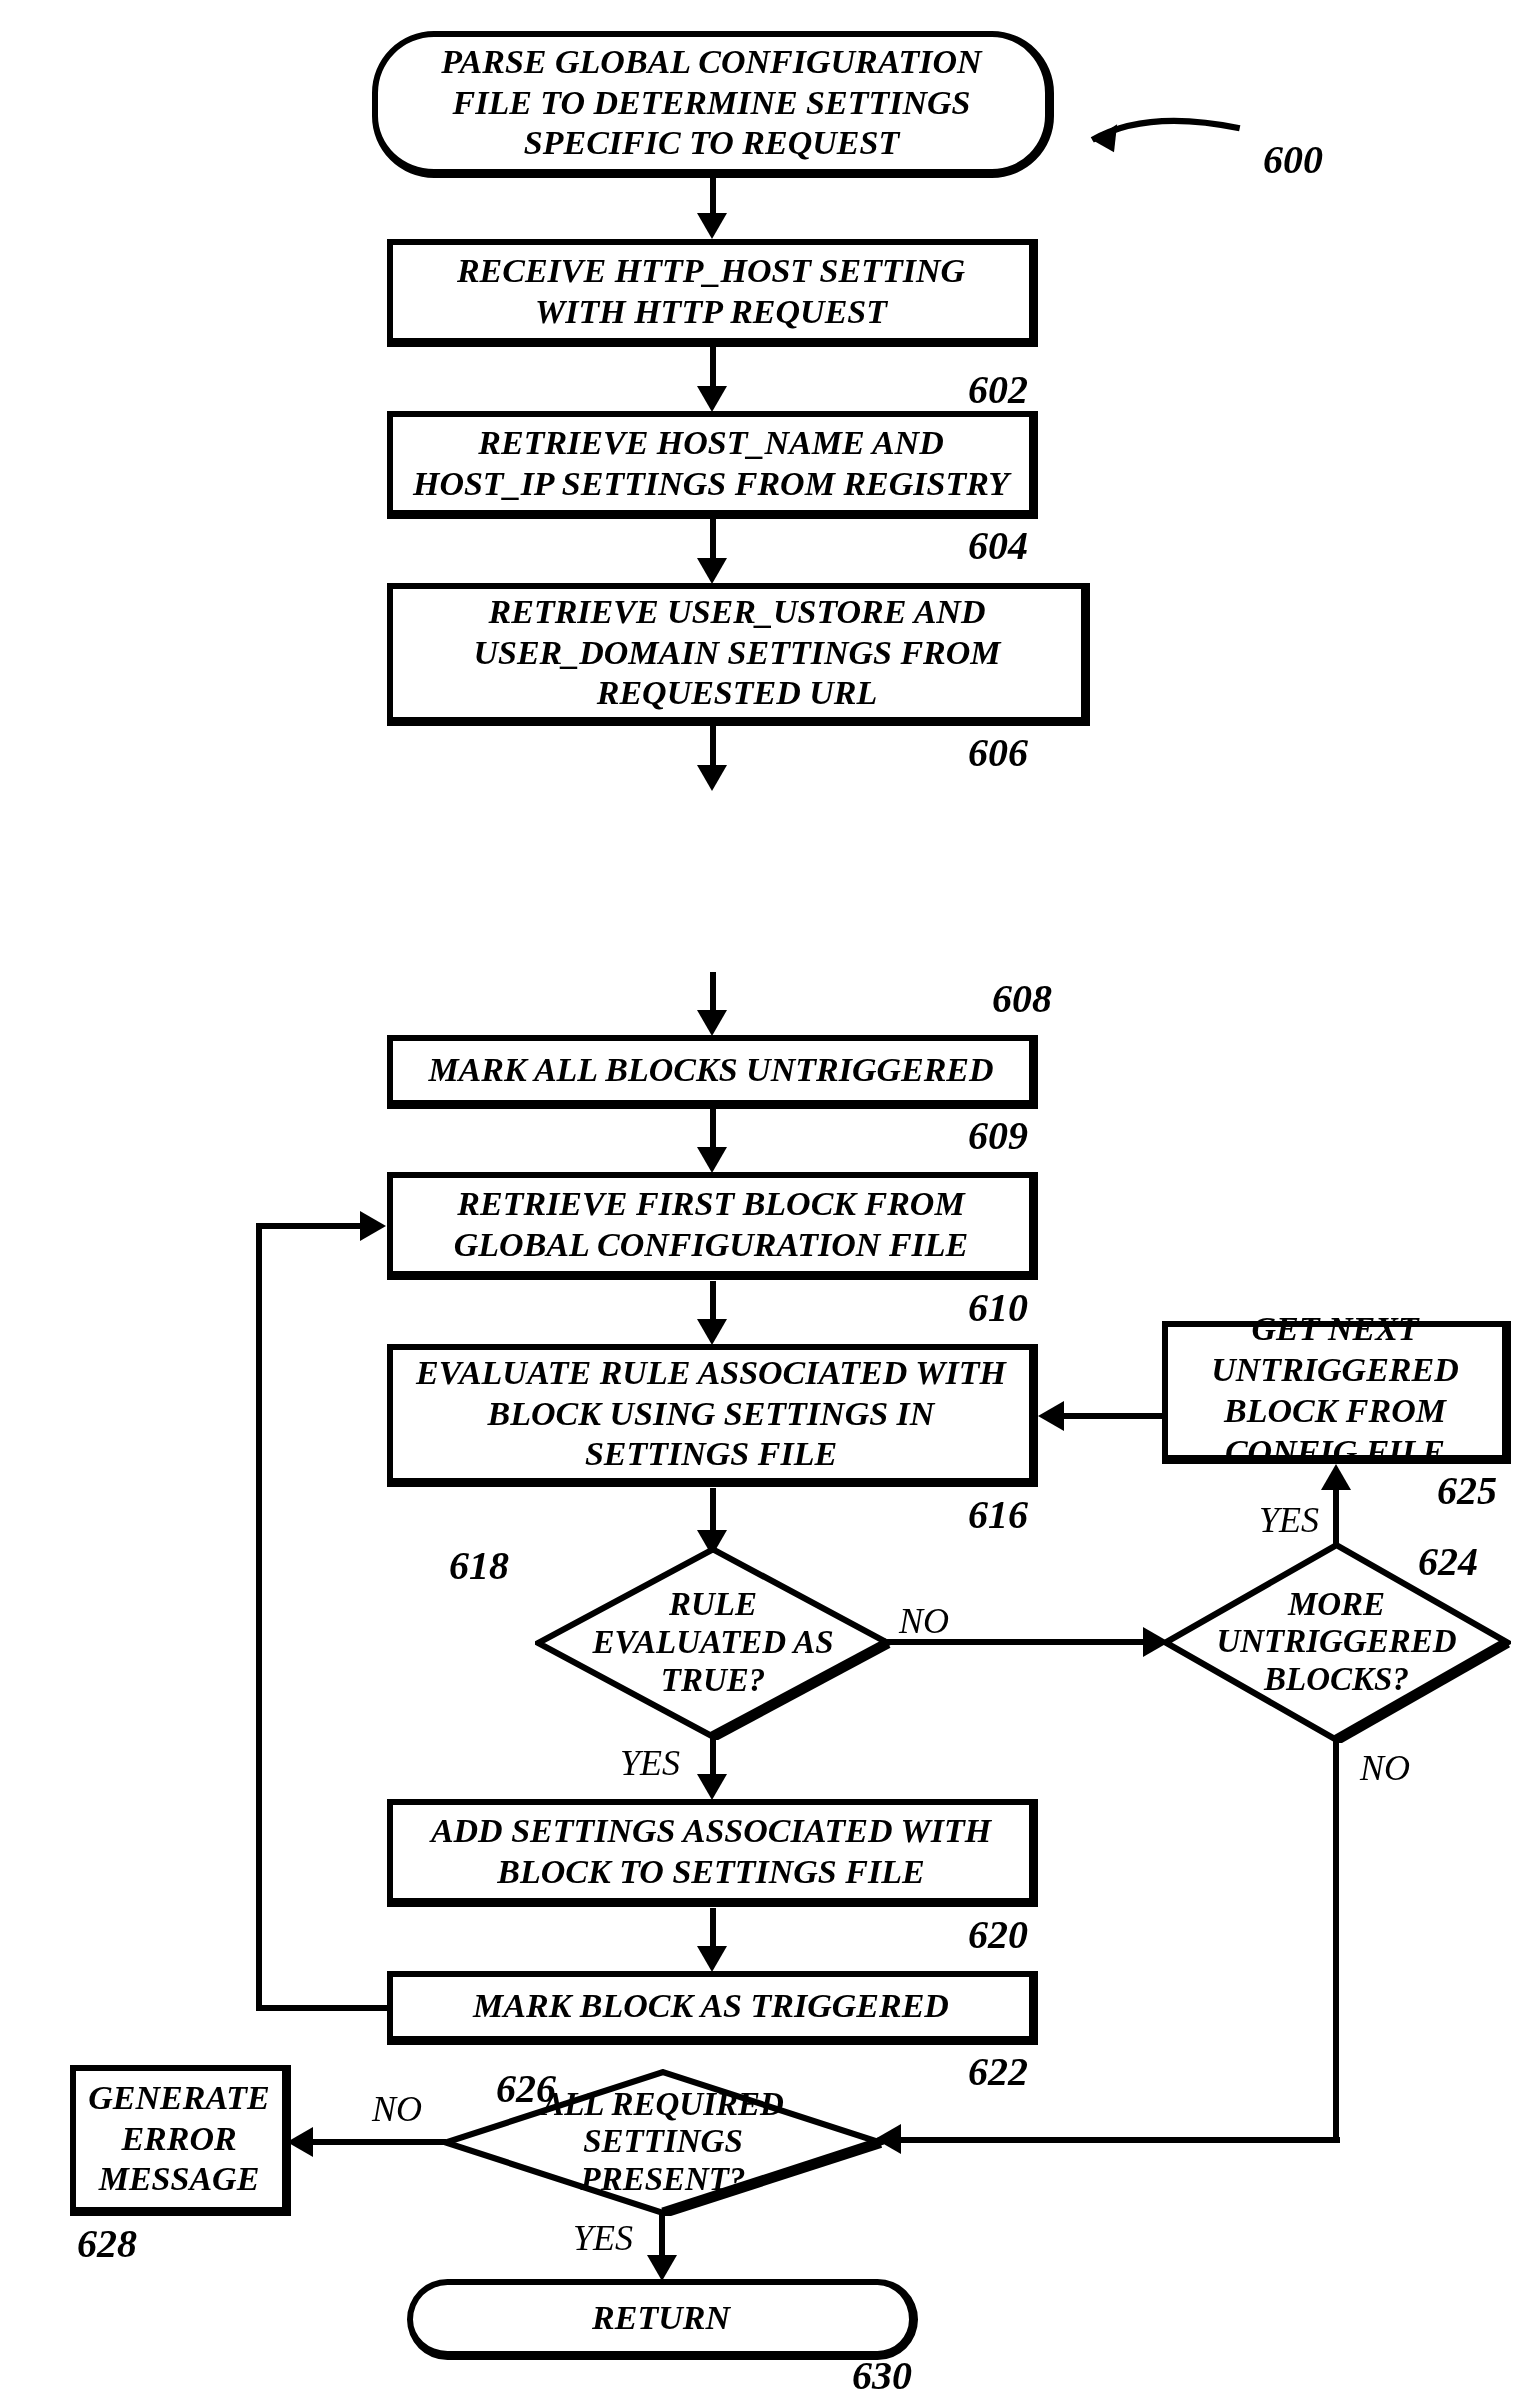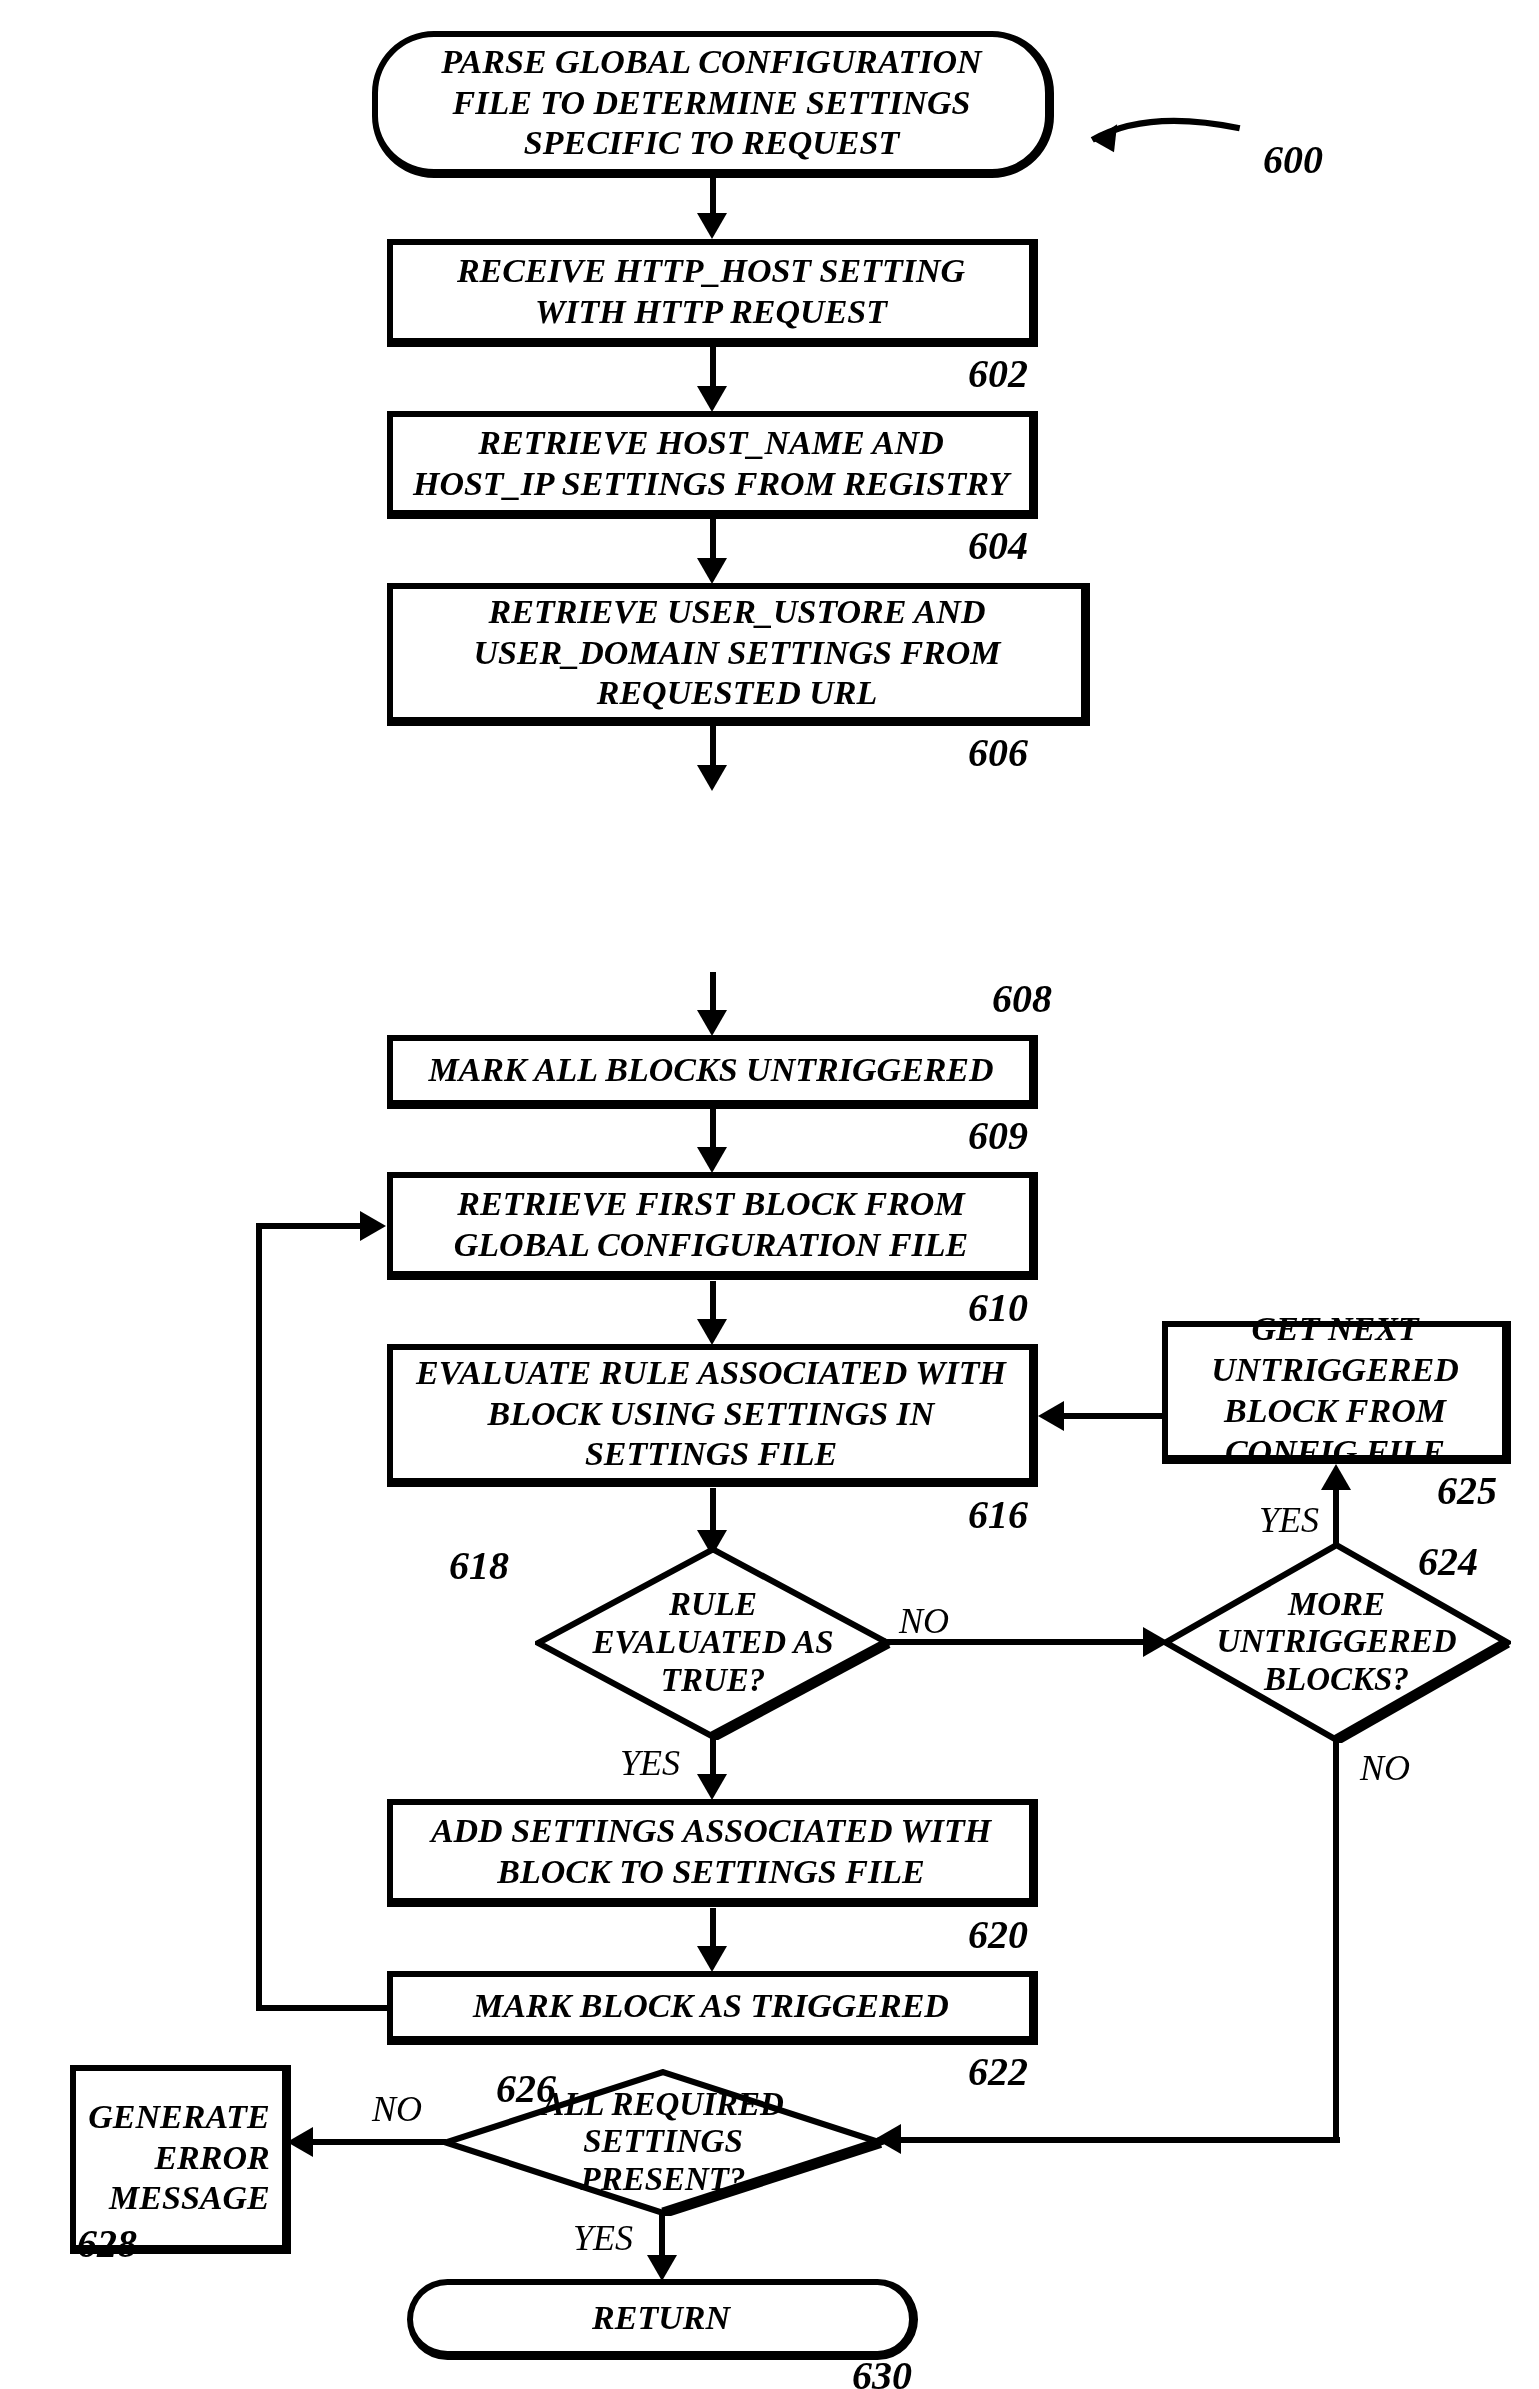--- a/index.html
+++ b/index.html
@@ -129,21 +129,21 @@
     <polygon points="30,50 62,30 58,66" fill="#000"></polygon>
   </svg>
   <div class="label" style="left:1263px; top:93px;margin-top:43px;">600</div>
 
   <div class="vline" style="left:710px; top:178px; height:39px;"></div>
   <div class="arrow-down" style="left:697px; top:213px;"></div>
 
   <div class="box" style="left:387px; top:239px; width:651px; height:108px;font-family:Liberation Serif, serif;">
     <span>RECEIVE HTTP_HOST SETTING WITH HTTP REQUEST</span>
   </div>
-  <div class="label" style="left:968px; top:350px;">602</div>
+  <div class="label" style="left:968px; top:366px;">602</div>
 
   <div class="vline" style="left:710px; top:347px; height:43px;"></div>
   <div class="arrow-down" style="left:697px; top:386px;"></div>
 
   <div class="box" style="left:387px; top:411px; width:651px; height:108px;">
     <span>RETRIEVE HOST_NAME AND HOST_IP SETTINGS FROM REGISTRY</span>
   </div>
   <div class="label" style="left:968px; top:522px;">604</div>
 
   <div class="vline" style="left:710px; top:519px; height:43px;"></div>
@@ -254,21 +254,21 @@
     </svg>
     <div class="dtext" style="width:65%;">ALL REQUIRED SETTINGS PRESENT?</div>
   </div>
   <div class="label" style="left:496px; top:2065px;">626</div>
   <div class="small-label" style="left:372px; top:2088px;">NO</div>
   <div class="small-label" style="left:573px; top:2217px;">YES</div>
 
   <div class="hline" style="left:310px; top:2139px; width:136px;"></div>
   <div class="arrow-left" style="left:287px; top:2127px;"></div>
 
-  <div class="box" style="left:70px; top:2065px; width:221px; height:189px;text-align:right;">
+  <div class="box" style="left:70px; top:2065px; width:221px; height:151px;">
     <span>GENERATE ERROR MESSAGE</span>
   </div>
   <div class="label" style="left:77px; top:2220px;">628</div>
 
   <div class="vline" style="left:659px; top:2212px; height:46px;"></div>
   <div class="arrow-down" style="left:647px; top:2255px;"></div>
 
   <div class="termbox" style="left:407px; top:2279px; width:511px; height:81px;">
     <span>RETURN</span>
   </div>

